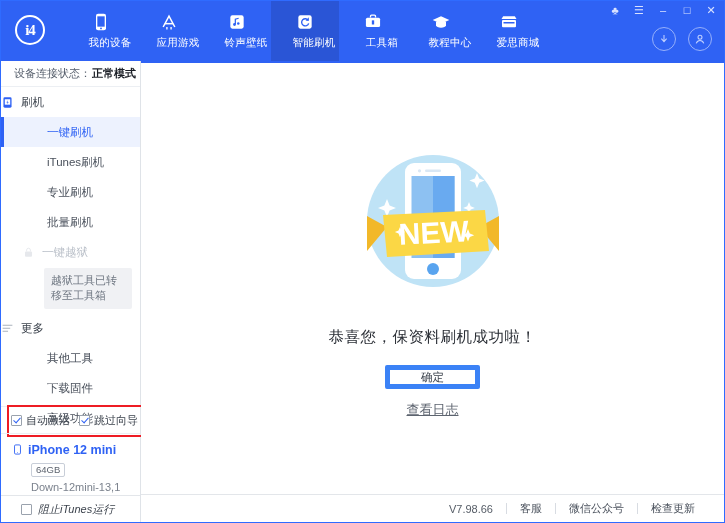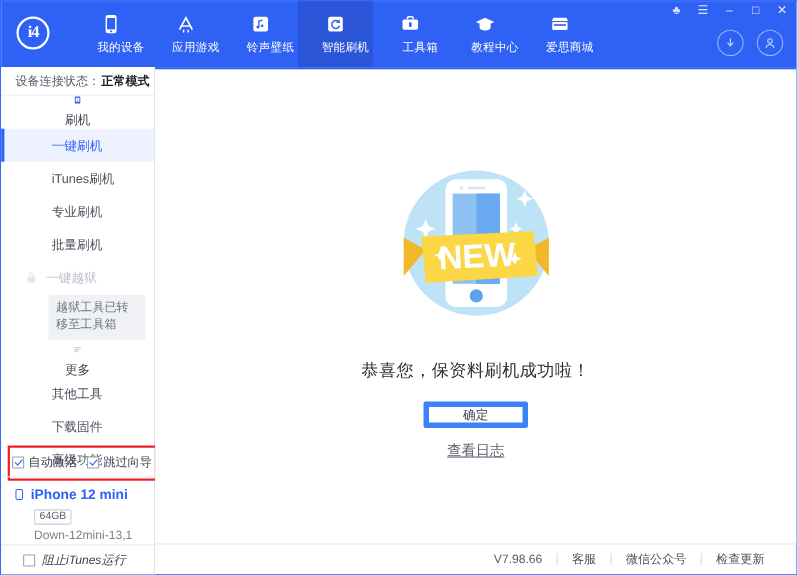--- a/index.html
+++ b/index.html
@@ -85,21 +85,21 @@
   }
   .conn-status {
     height: 26px; display: flex; align-items: center;
     padding-left: 13px; font-size: 11px; color: #555e6b;
     border-bottom: 1px solid #eceff3;
   }
   .conn-status b { color: #1b1f26; font-weight: bold; margin-left: 1px; }
 
   .side-group-head {
     height: 30px; display: flex; align-items: center; gap: 7px;
-    font-size: 11.5px; color: #3c434d; flex-direction: column;
+    font-size: 11.5px; color: #3c434d;
   }
   .grp-icon { width: 13px; height: 13px; display: block; }
   .side-item {
     height: 30px; display: flex; align-items: center;
     padding-left: 46px; font-size: 11.5px; color: #4a515c;
     cursor: pointer; position: relative;
   }
   .side-item.active {
     background: #edf2fe; color: #2f62f4;
   }

